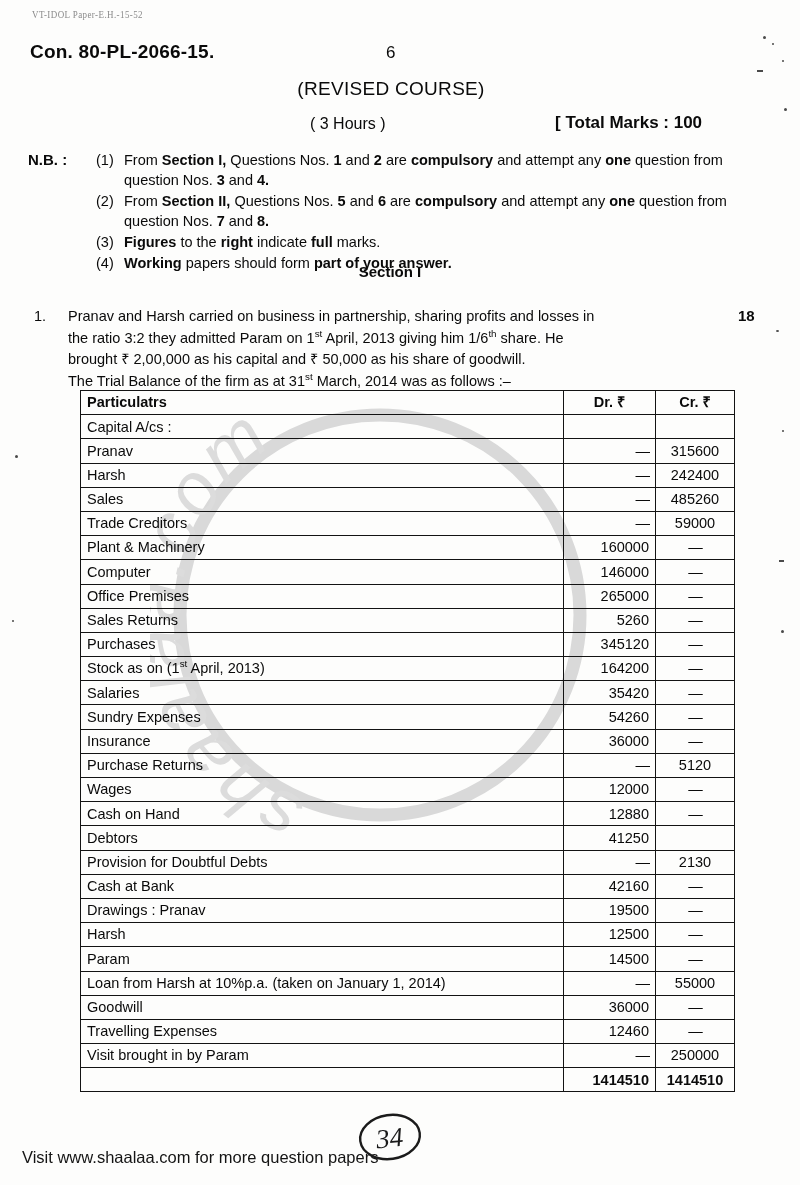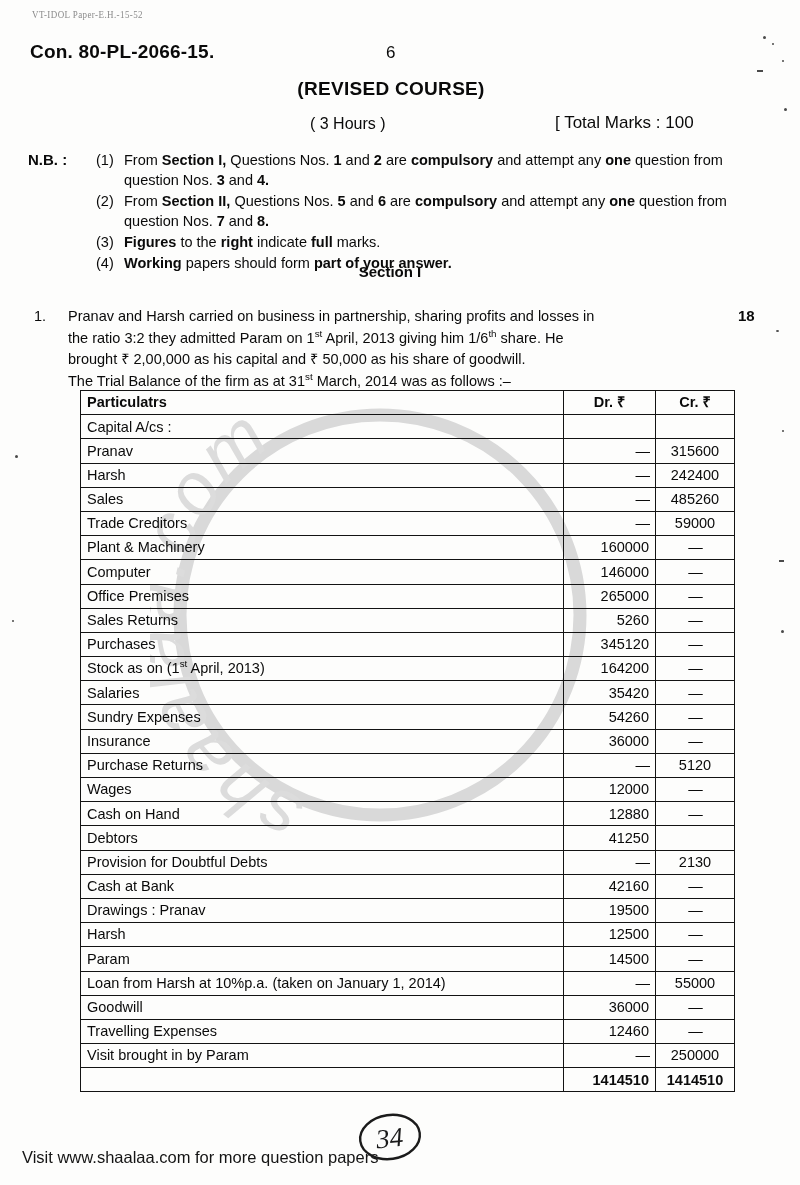--- a/index.html
+++ b/index.html
@@ -47,31 +47,31 @@
     font-size: 19px; font-weight: bold;
     letter-spacing: .2px;
   }
   #page-number {
     position: absolute; left: 386px; top: 43px;
     font-size: 17px;
   }
   #revised-course {
     position: absolute; left: 0; right: 0; top: 78px;
     text-align: center;
-    font-size: 19px; font-weight: bold;
+    font-size: 19px; font-weight: normal;
     letter-spacing: .3px;
     padding-right: 18px;
   }
   #hours {
     position: absolute; left: 310px; top: 115px;
     font-size: 16px;
   }
   #total-marks {
     position: absolute; left: 555px; top: 113px;
-    font-size: 17px; font-weight: normal;
+    font-size: 17px; font-weight: bold;
   }
 
   
   #nb-block {
     position: absolute; left: 28px; top: 150px; width: 740px;
     font-size: 14.5px; line-height: 20px;
   }
   #nb-label {
     position: absolute; left: 0; top: 0;
     font-size: 15px; font-weight: bold;

